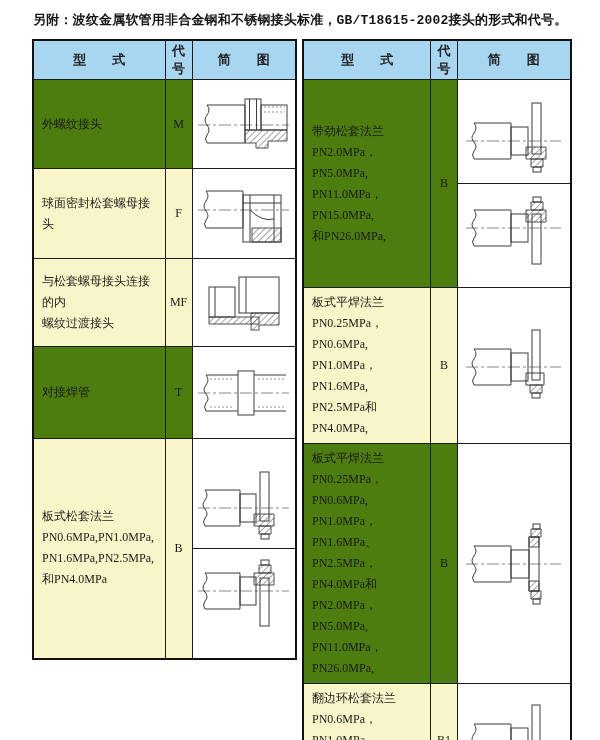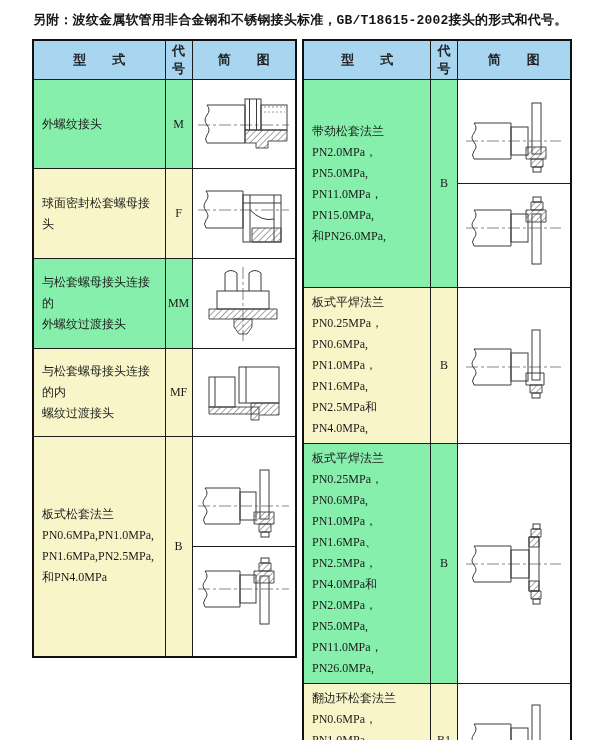--- a/index.html
+++ b/index.html
@@ -24,21 +24,21 @@
     font-size:13px;font-weight:bold;color:#151515;
     letter-spacing:0.2px;white-space:nowrap;
   }
   .tables-wrap{
     position:absolute;left:32px;top:39px;
     display:flex;gap:5px;align-items:flex-start;
   }
   table{
     border-collapse:collapse;table-layout:fixed;
     border:2px solid #111;
-    background:#86efac;
+    background:#4d7c0f;
   }
   td,th{
     border:1px solid var(--border-color);
     overflow:hidden;
   }
   th{
     background:var(--header-bg);
     height:26px;
     font-size:13px;font-weight:bold;color:#222;
     text-align:center;
@@ -131,56 +131,58 @@
             <line x1="54" y1="19" x2="54" y2="66"></line>
             <line x1="78" y1="19" x2="78" y2="66"></line>
             <line x1="47" y1="27" x2="85" y2="27"></line>
             <path d="M54,34 q12,12 24,9"></path>
             <path class="hatchfill" d="M56,52 H85 V66 H56 Z"></path>
           </svg>
         </div>
       </td>
     </tr>
 
-    <tr style="height:90px;">
-      <td class="type-cell">与松套螺母接头连接的
-外螺纹过渡接头</td>
-      <td class="code-cell">MM</td>
-      <td class="diagram-cell">
-        <div class="dcenter">
-          <svg class="fit" width="95" height="78" viewBox="0 0 95 78">
-            <line class="cl" x1="47" y1="2" x2="47" y2="76"></line>
-            <path d="M29,26 V8 q6,-5 12,0 V26"></path>
-            <path d="M53,26 V8 q6,-5 12,0 V26"></path>
-            <rect x="21" y="26" width="52" height="18"></rect>
-            <path class="hatchfill" d="M13,44 H81 V54 H55 V54 H39 V54 H13 Z"></path>
-            <path class="hatchfill" d="M38,54 H56 V62 L51,69 H43 L38,62 Z"></path>
-          </svg>
-        </div>
-      </td>
-    </tr>
 
     <tr style="height:88px;">
       <td class="type-cell hl">与松套螺母接头连接的内
 螺纹过渡接头</td>
       <td class="code-cell hl">MF</td>
       <td class="diagram-cell">
         <div class="dcenter">
           <svg class="fit" width="95" height="76" viewBox="0 0 95 76">
             <rect x="13" y="22" width="26" height="30"></rect>
             <line x1="19" y1="22" x2="19" y2="52"></line>
             <rect x="43" y="12" width="40" height="36"></rect>
             <line x1="50" y1="12" x2="50" y2="48"></line>
             <path class="hatchfill" d="M13,52 H63 V59 H13 Z"></path>
             <path class="hatchfill" d="M55,48 H83 V60 H63 V65 H55 Z"></path>
           </svg>
         </div>
       </td>
     </tr>
 
+    <tr style="height:92px;">
+      <td class="type-cell">对接焊管</td>
+      <td class="code-cell">T</td>
+      <td class="diagram-cell">
+        <div class="dcenter">
+          <svg class="fit" width="95" height="76" viewBox="0 0 95 76">
+            <line class="cl" x1="2" y1="38" x2="93" y2="38"></line>
+            <path d="M10,20 q4,5 0,10 q-4,5 0,9 q4,5 0,9 q-3,4 0,8"></path>
+            <path d="M10,20 H42 M10,56 H42"></path>
+            <rect x="42" y="16" width="16" height="44"></rect>
+            <path d="M58,20 H90 M58,56 H90"></path>
+            <line class="thin" x1="14" y1="24" x2="38" y2="24"></line>
+            <line class="thin" x1="14" y1="52" x2="38" y2="52"></line>
+            <line class="thin" x1="62" y1="24" x2="88" y2="24"></line>
+            <line class="thin" x1="62" y1="52" x2="88" y2="52"></line>
+          </svg>
+        </div>
+      </td>
+    </tr>
 
     <tr style="height:220px;">
       <td class="type-cell hl">板式松套法兰
 PN0.6MPa,PN1.0MPa,
 PN1.6MPa,PN2.5MPa,
 和PN4.0MPa</td>
       <td class="code-cell hl">B</td>
       <td class="diagram-cell">
         <div class="dstack">
           <div class="half">

